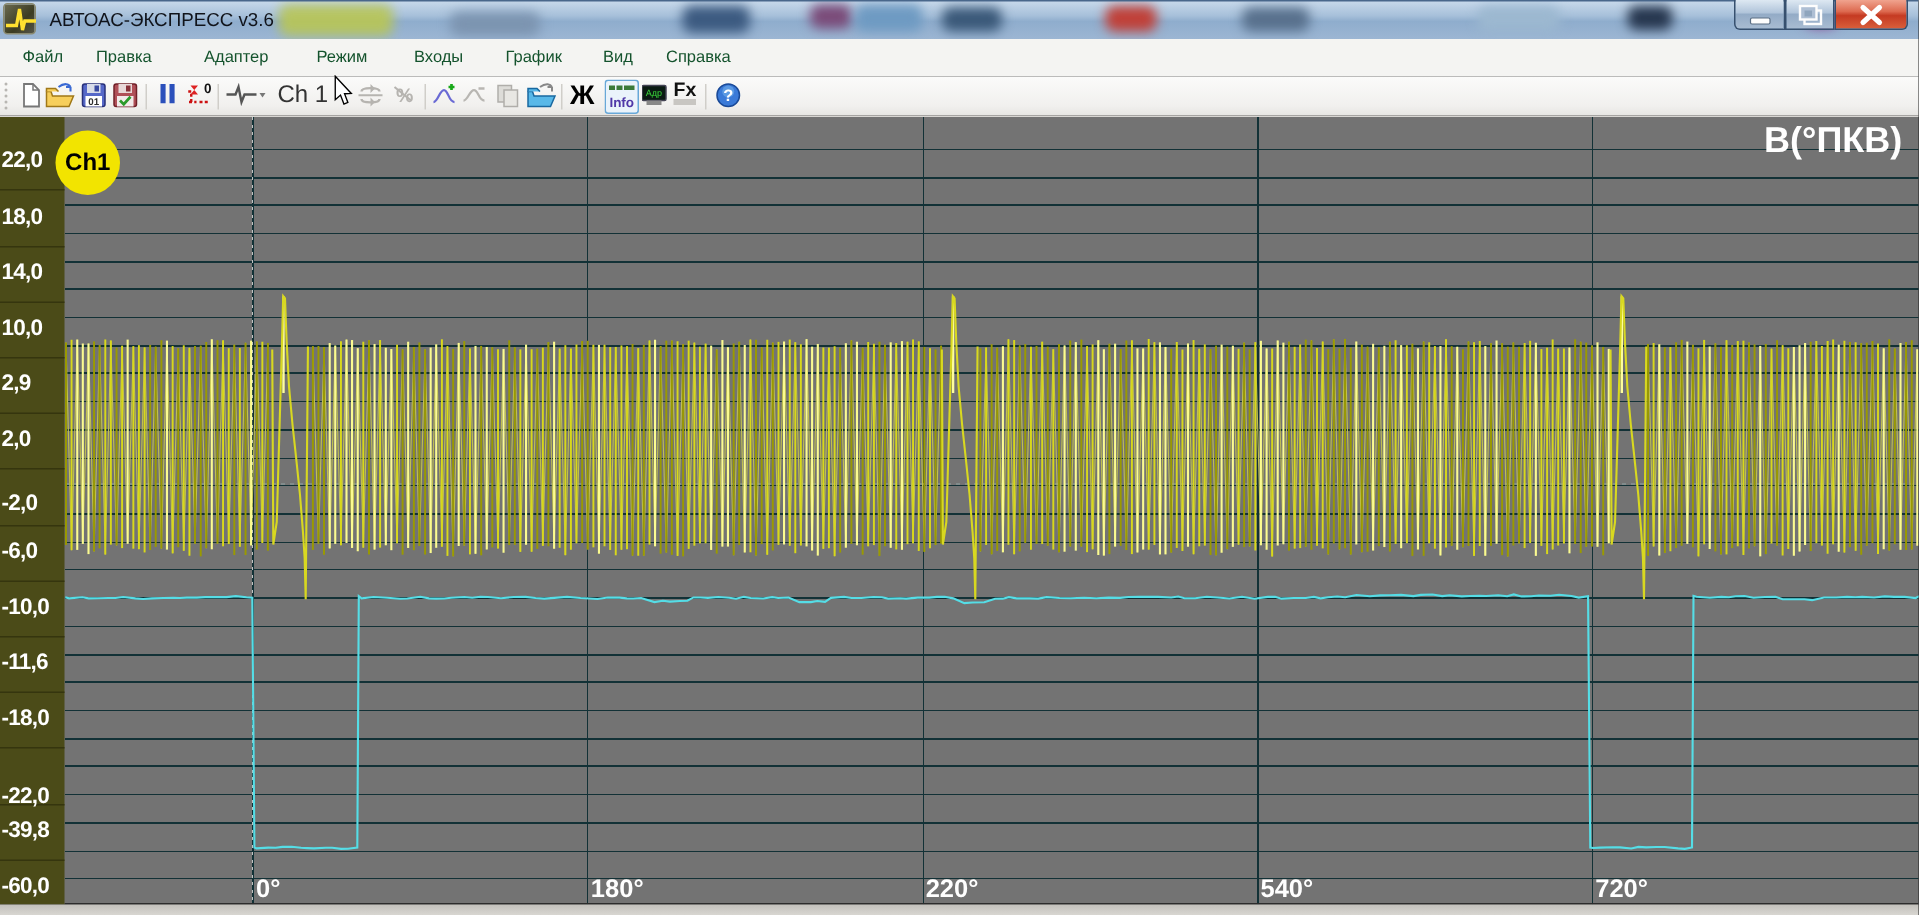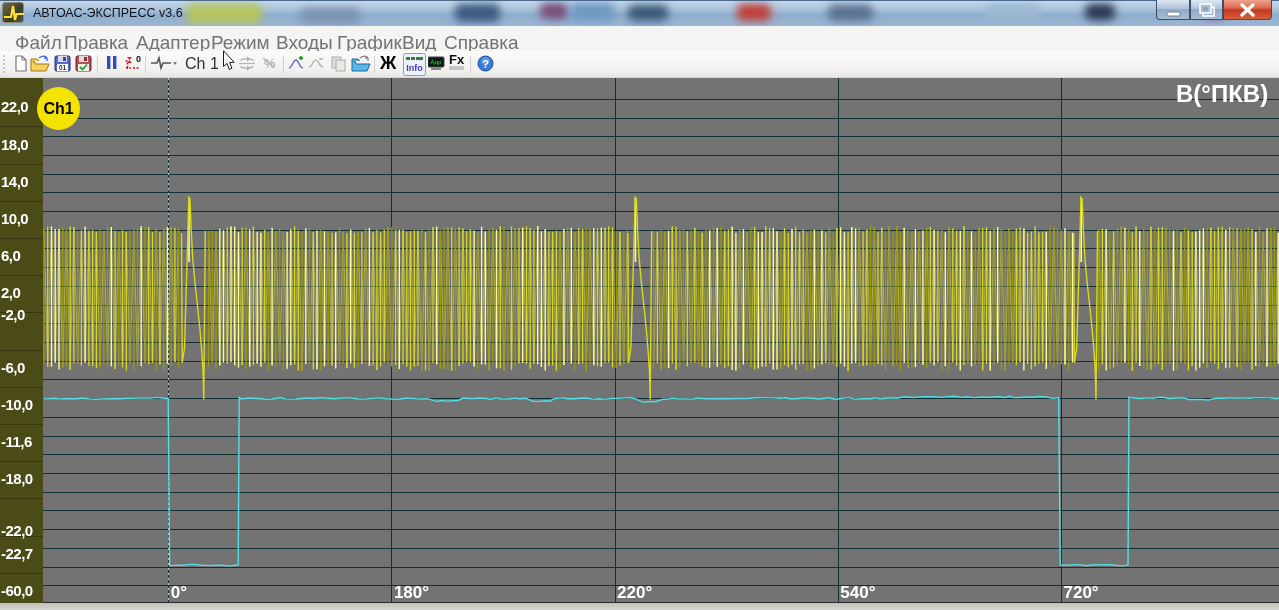--- a/index.html
+++ b/index.html
@@ -14,21 +14,21 @@
 #ttext{position:absolute;left:33px;top:6px;font-size:12.5px;color:#10131a}
 
 .wb{position:absolute;top:0;height:20px;border:1px solid #37506e;border-top:none}
 #wmin{left:1156px;width:34px;border-radius:0 0 0 4px;
   background:linear-gradient(#dde8f2,#b0c4da 45%,#93abc6 50%,#a8bcd2)}
 #wmax{left:1190px;width:33px;background:linear-gradient(#dde8f2,#b0c4da 45%,#93abc6 50%,#a8bcd2)}
 #wcls{left:1223px;width:49px;border-radius:0 0 4px 0;
   background:linear-gradient(#f0a38e,#dd6a50 40%,#c53a22 55%,#d95f3b)}
 
 #menu{position:absolute;left:0;top:26px;width:1279px;height:25px;background:#f4f4f2}
-.mi{position:absolute;top:6px;font-size:19px;color:#737373}
+.mi{position:absolute;top:6px;font-size:11px;color:#14532d}
 
 #tbar{position:absolute;left:0;top:51px;width:1279px;height:27px;
   background:linear-gradient(#fbfbfa,#f1f0ee 75%,#e7e6e3);border-bottom:1px solid #d8d6d2}
 .sep{position:absolute;top:5px;width:1px;height:17px;background:#d0cec9}
 .ti{position:absolute;top:55px}
 .tt{position:absolute;font-weight:bold;color:#222}
 
 #plot{position:absolute;left:0;top:78px;width:1279px;height:525px;background:#737373}
 #axis{position:absolute;left:0;top:0;width:43px;height:525px;background:#4b4b18}
 .yc{position:absolute;left:0;width:43px;height:1px;background:#35350e}
@@ -563,29 +563,29 @@
         <div class="yc" style="top:308.8px"></div>
         <div class="yc" style="top:346.0px"></div>
         <div class="yc" style="top:383.2px"></div>
         <div class="yc" style="top:420.4px"></div>
         <div class="yc" style="top:457.6px"></div>
         <div class="yc" style="top:494.8px"></div> 
         <div class="yl" style="top:20.3px">22,0</div>
         <div class="yl" style="top:57.5px">18,0</div>
         <div class="yl" style="top:94.7px">14,0</div>
         <div class="yl" style="top:131.9px">10,0</div>
-        <div class="yl" style="top:169.1px">6,0</div>
+        <div class="yl" style="top:169.1px">2,9</div>
         <div class="yl" style="top:206.3px">2,0</div>
-        <div class="yl" style="top:228px">-2,0</div>
+        <div class="yl" style="top:249px">-2,0</div>
         <div class="yl" style="top:280.7px">-6,0</div>
         <div class="yl" style="top:317.9px">-10,0</div>
         <div class="yl" style="top:355.1px">-11,6</div>
         <div class="yl" style="top:392.3px">-18,0</div>
         <div class="yl" style="top:444px">-22,0</div>
-        <div class="yl" style="top:466.7px">-22,7</div>
+        <div class="yl" style="top:466.7px">-39,8</div>
         <div class="yl" style="top:503.9px">-60,0</div>
       </div>
     <div class="xl" style="left:170.7px">0°</div>
       <div class="xl" style="left:393.9px">180°</div>
       <div class="xl" style="left:617.1px">220°</div>
       <div class="xl" style="left:840.3px">540°</div>
       <div class="xl" style="left:1063.5px">720°</div>
     <div id="vpkv">В(°ПКВ)</div>
     <div id="ch1">Ch1</div>
   </div>

